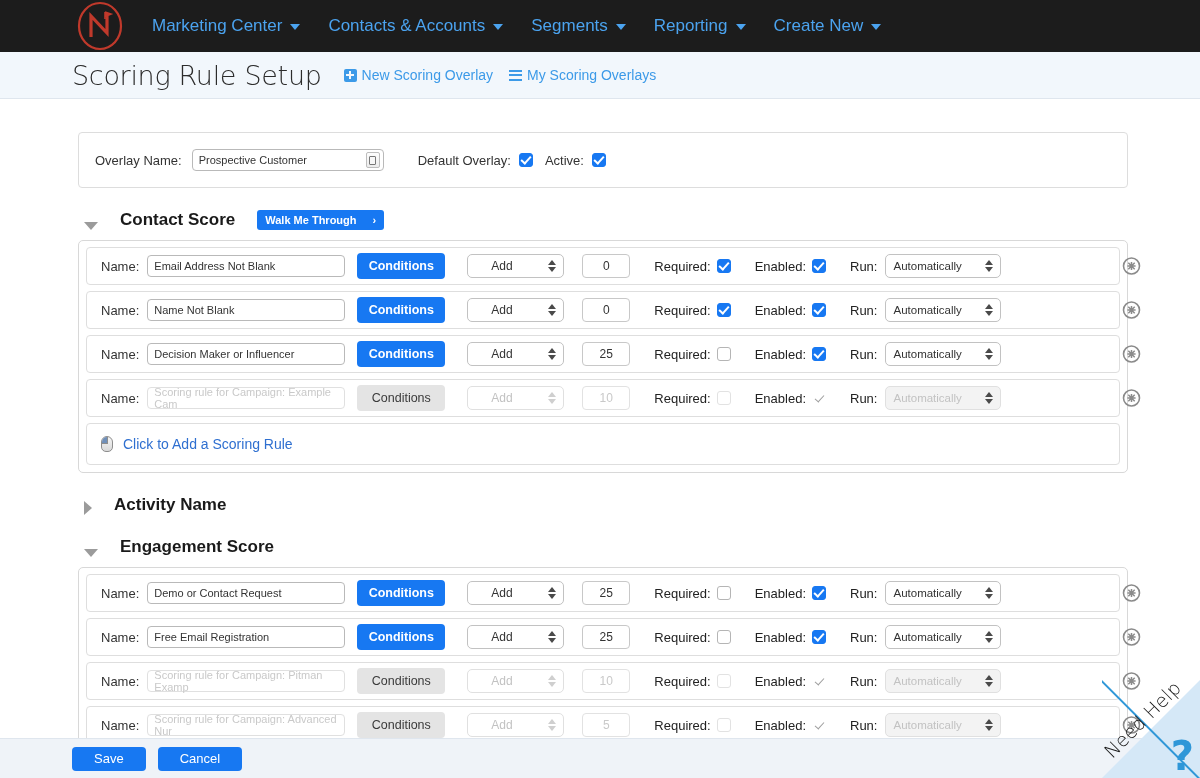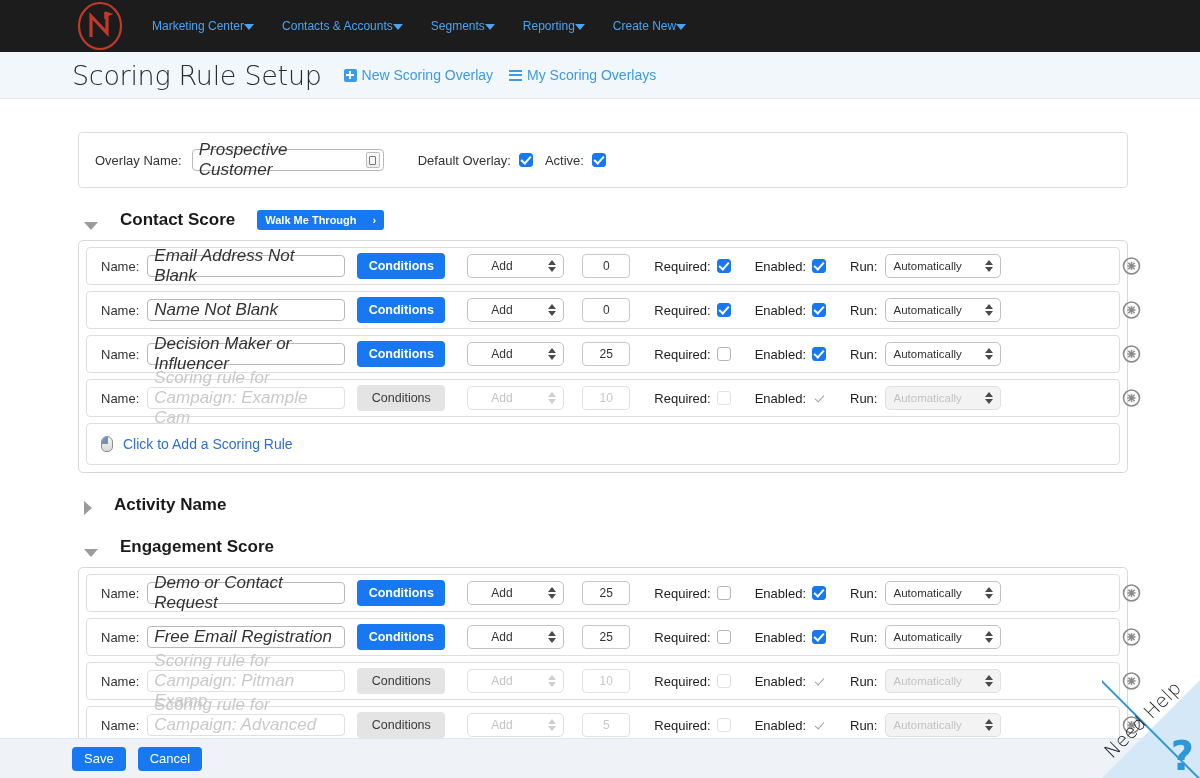--- a/index.html
+++ b/index.html
@@ -20,22 +20,22 @@
     display: flex; align-items: center;
     padding-left: 74px;
   }
   .logo {
     width: 52px; height: 52px; position: relative; flex: 0 0 52px;
     margin-right: 26px;
   }
   .logo svg { display:block; }
   .nav-items { display: flex; align-items: center; gap: 0px; }
   .nav-item {
-    display: flex; align-items: center; 
-    color: #4ba3ef; font-size: 12px; font-weight: 400;
+    display: flex; align-items: center; gap: 8px;
+    color: #4ba3ef; font-size: 17px; font-weight: 400;
     padding: 4px 14px; cursor: pointer; white-space: nowrap;
   }
   .nav-item:first-child { padding-left: 0; }
   .caret-down {
     width: 0; height: 0;
     border-left: 5px solid transparent;
     border-right: 5px solid transparent;
     border-top: 6px solid #4ba3ef;
     display: inline-block;
     position: relative; top: 1px;
@@ -82,24 +82,23 @@
   
   .overlay-bar {
     display: flex; align-items: center; height: 56px;
     padding: 0 16px; border:1px solid #dddddd; border-radius:4px;
     background:#fff;
   }
   .lbl { font-size: 13px; color: #333; }
   .overlay-bar .lbl { margin-right: 10px; }
   .text-input {
     height: 22px; border: 1px solid #b9b9b9; border-radius: 4px;
-    background: #fff; font-size: 17px; color: #333;
+    background: #fff; font-size: 11px; color: #333;
     padding: 0 6px; display:flex; align-items:center;
     font-family: "Liberation Sans", sans-serif;
-    font-style: italic;
   }
   .overlay-input {
     width: 192px; position: relative; padding-right: 22px;
   }
   .ov-stepper {
     position:absolute; right:3px; top:2px; width:14px; height:16px;
     background: linear-gradient(#fdfdfd,#ececec);
     border:1px solid #bdbdbd; border-radius:2px;
     display:flex; align-items:center; justify-content:center;
   }
@@ -237,21 +236,21 @@
   }
 
   
   .bottom-bar {
     position:absolute; left:0; right:0; bottom:0; height:40px;
     background:#eff3f8; border-top:1px solid #dfe6ee;
     display:flex; align-items:center; padding-left:72px; gap:12px;
   }
   .btn-primary {
     background:#1778f2; color:#fff; border:none; border-radius:4px;
-    height:24px; padding: 0 12px; font-size:13px; cursor:pointer;
+    height:24px; padding: 0 22px; font-size:13px; cursor:pointer;
     font-family:"Liberation Sans", sans-serif;
   }
 
   
   .need-help {
     position:absolute; right:0; bottom:0; width:98px; height:98px;
     overflow:hidden; pointer-events:none;
   }
   .need-help .tri {
     position:absolute; right:0; bottom:0; width:0; height:0;

